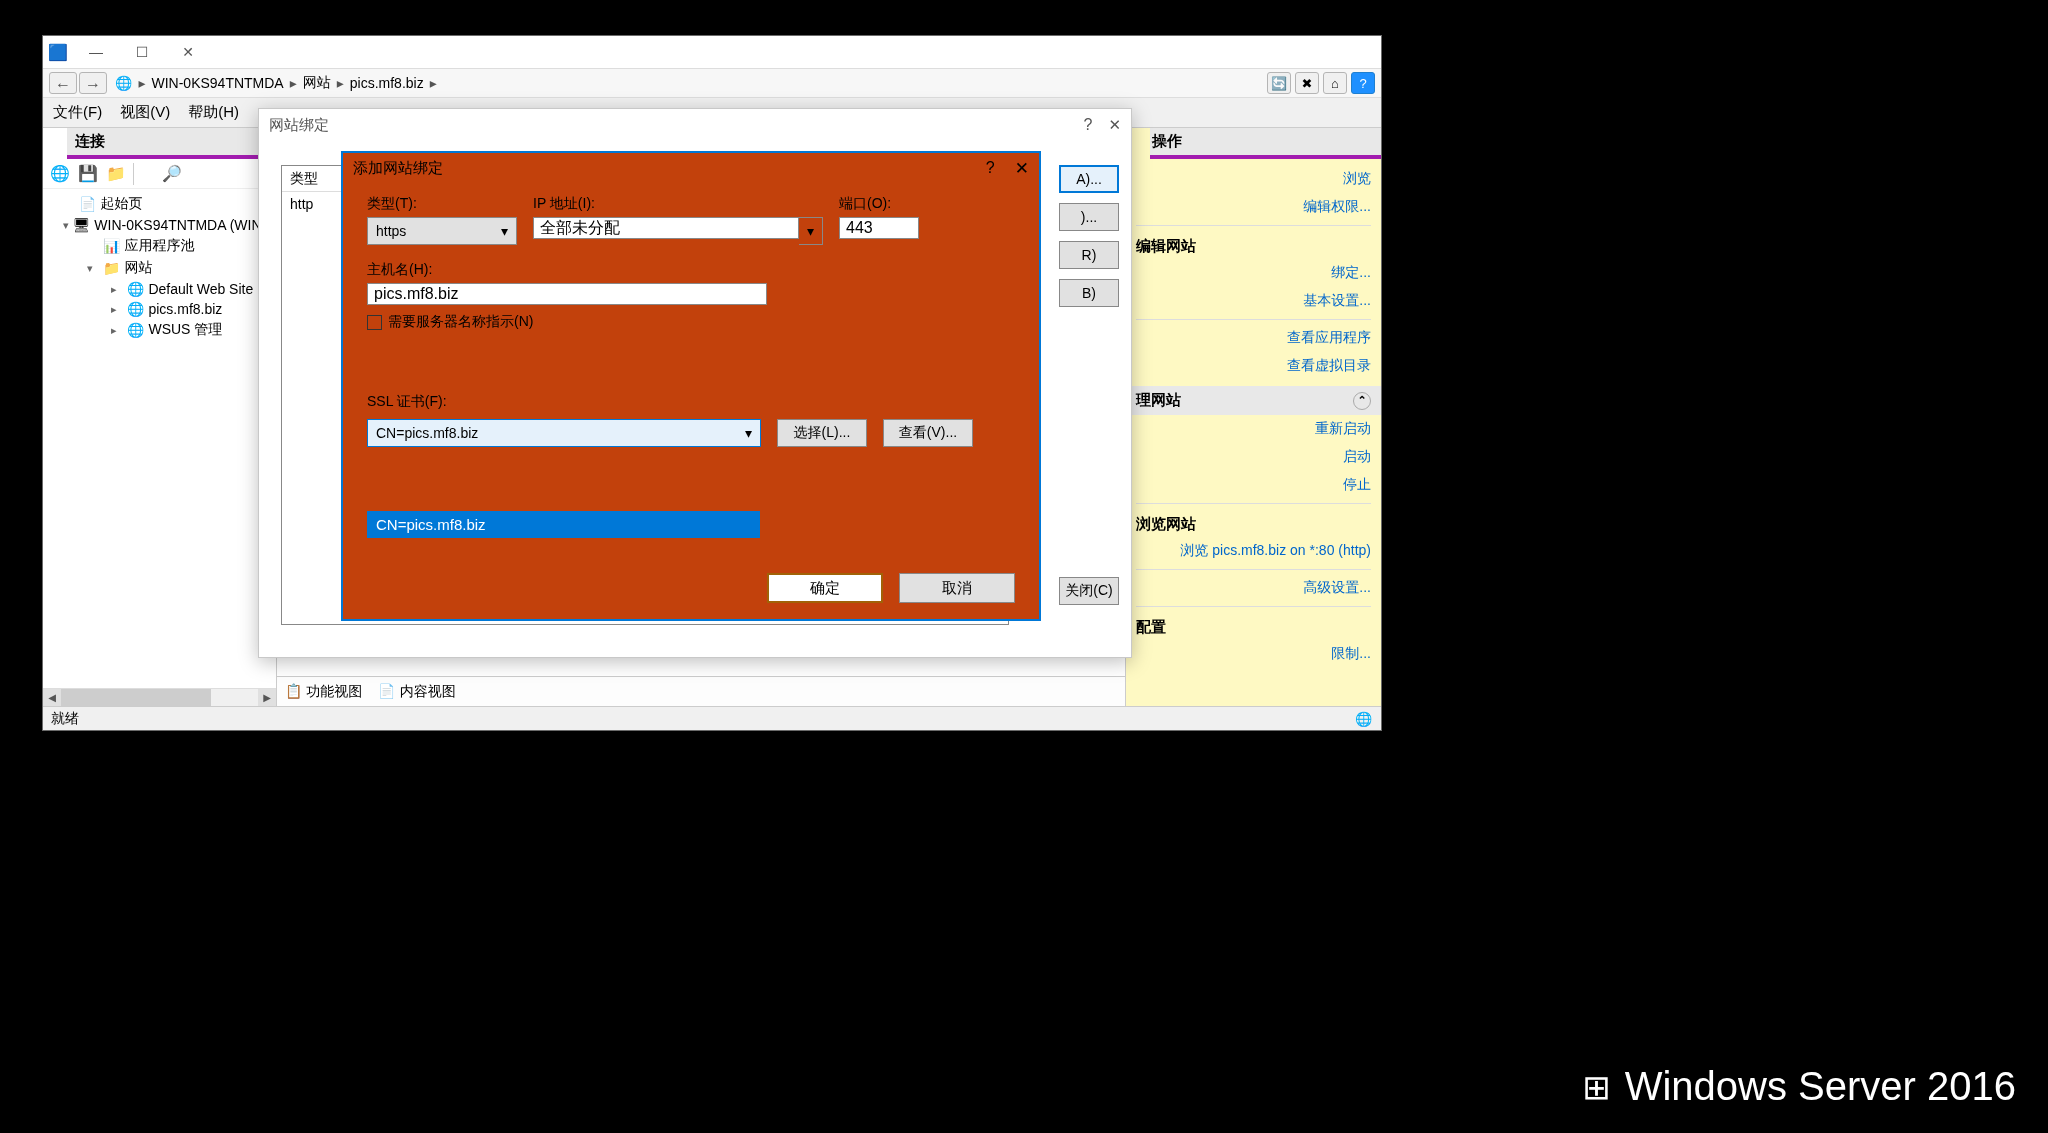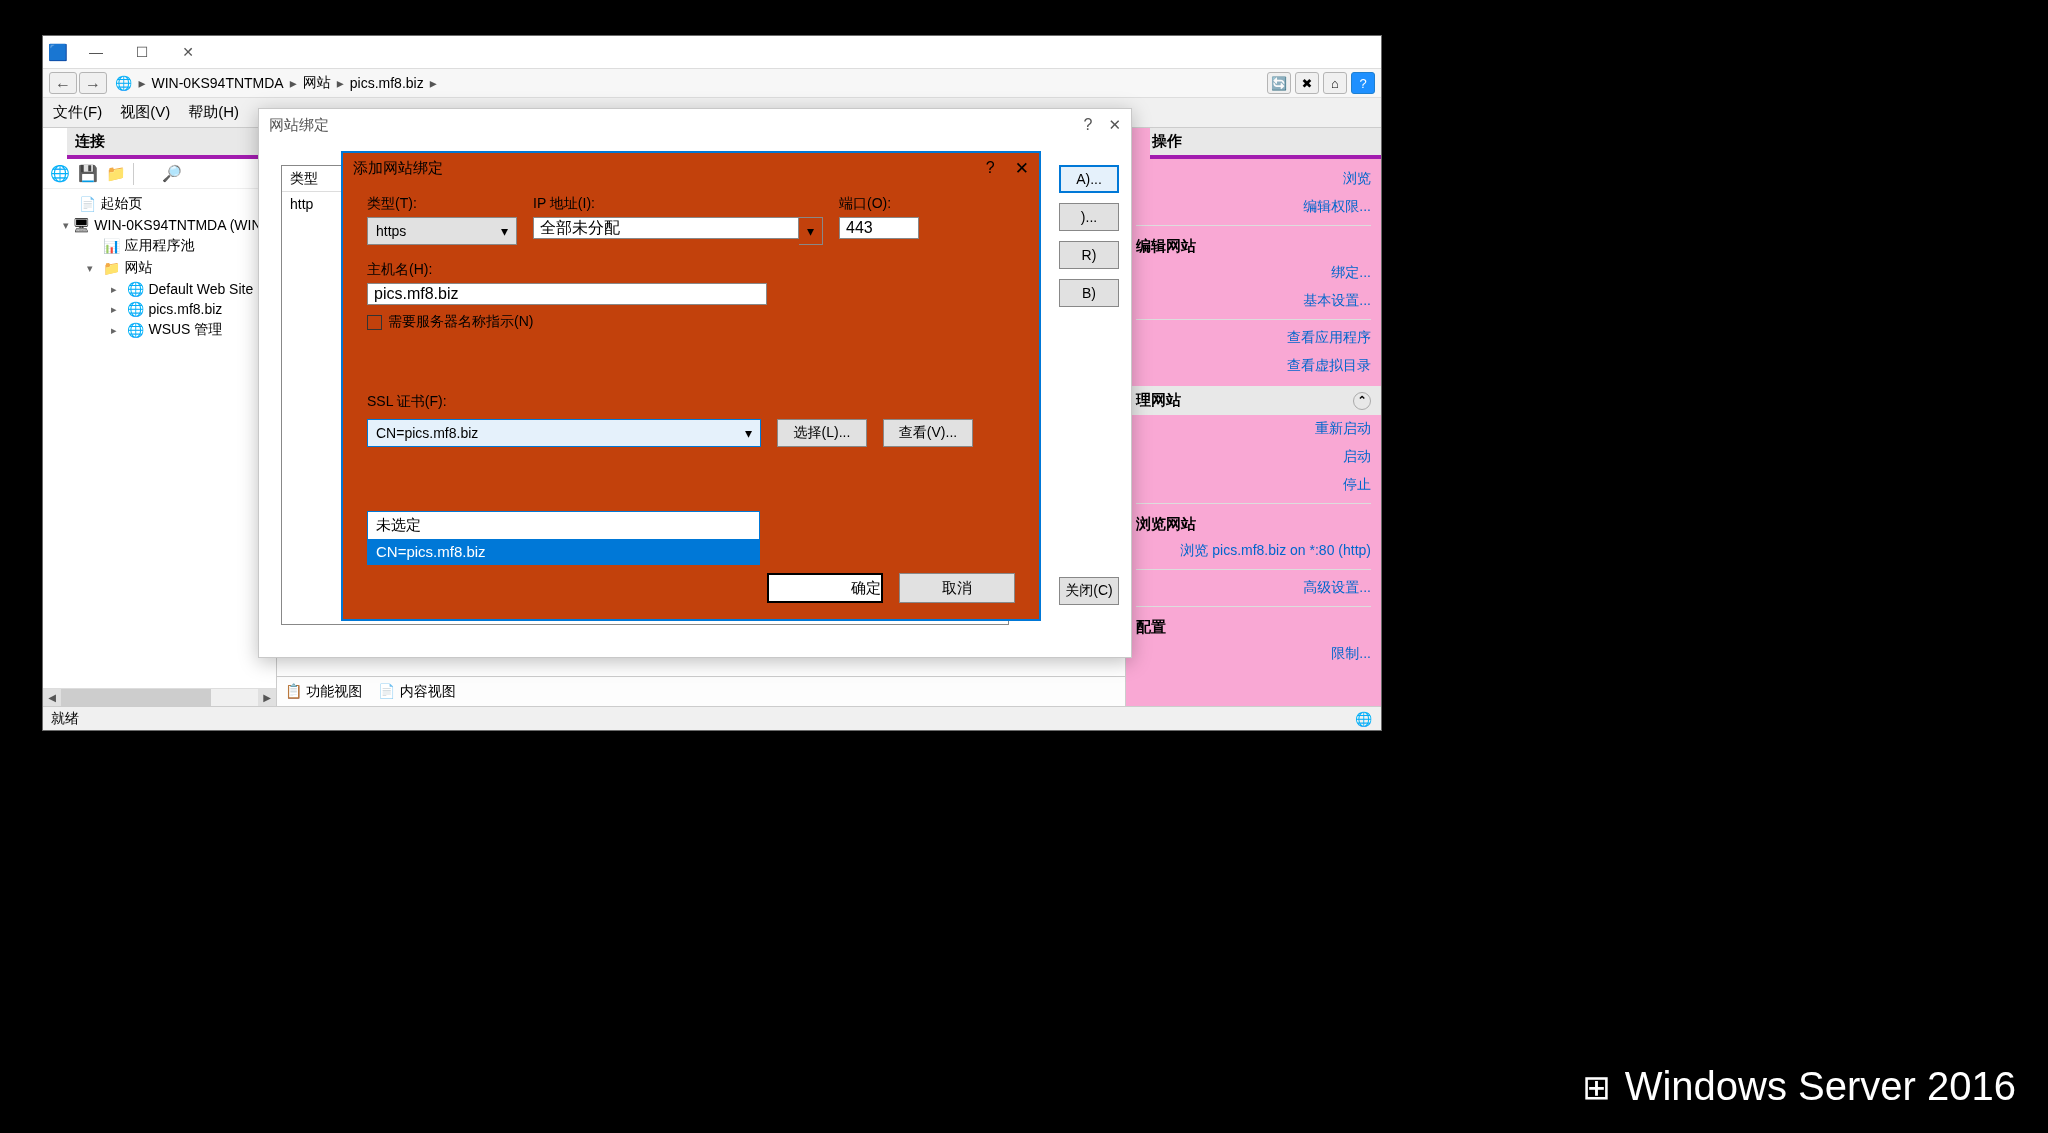--- a/index.html
+++ b/index.html
@@ -25,21 +25,21 @@
   .panehdr { background:#e8e8e8; border-bottom:4px solid #a21caf; padding:4px 8px; font-size:15px; font-weight:bold;margin-left:24px; }
   .toolbar { height:30px; display:flex; align-items:center; gap:6px; padding:0 6px; border-bottom:1px solid #eee; }
   .toolbar .tb { width:22px; height:22px; display:flex; align-items:center; justify-content:center; }
   .tree { flex:1; padding:4px; font-size:14px; overflow:hidden; }
   .tree .node { display:flex; align-items:center; gap:4px; padding:2px 0; white-space:nowrap; }
   .tree .ind1 { padding-left:16px; }
   .tree .ind2 { padding-left:40px; }
   .tree .ind3 { padding-left:64px; }
   .tree .exp { width:12px; color:#666; font-size:11px; }
   .center { flex:1; position:relative; background:#fff; }
-  .actions { width:256px; border-left:1px solid #ccc; background:#f9a8d4; display:flex; flex-direction:column; }
+  .actions { width:256px; border-left:1px solid #ccc; background:#fef9c3; display:flex; flex-direction:column; }
   .actions .body { flex:1; padding:6px 10px; font-size:14px; overflow:hidden;text-align:right;}
   .actions .link { color:#0066cc; padding:5px 0; cursor:pointer; }
   .actions .sub { font-weight:bold; padding:7px 0 3px; font-size:15px; display:flex; justify-content:space-between; align-items:center;}
   .actions .hr { border-top:1px solid #ddd; margin:4px 0; }
   .bottom-tabs { position:absolute; bottom:0; left:0; right:0; height:30px; border-top:1px solid #ccc; display:flex; align-items:center; padding:0 8px; gap:16px; font-size:14px; background:#fdfdfd;}
   .hscroll { height:18px; background:#f0f0f0; border-top:1px solid #ddd; display:flex; align-items:center;}
   .hscroll .btn { width:18px; height:18px; background:#e0e0e0; display:flex; align-items:center; justify-content:center; font-size:10px; color:#555;}
   .hscroll .thumb { background:#cdcdcd; height:18px; }
   .statusbar { height:24px; background:#f0f0f0; border-top:1px solid #ccc; display:flex; align-items:center; justify-content:space-between; padding:0 8px; font-size:14px; }
 
@@ -72,21 +72,21 @@
   .cbwrap { display:flex; align-items:center; gap:6px; margin-top:8px; }
   .cbwrap .cb { width:15px; height:15px; border:1px solid #333; }
   .sslrow { display:flex; gap:16px; align-items:center; margin-top:8px;}
   .sslcombo { width:394px; height:28px; border:1px solid #0078d7; background:#e5f1fb; display:flex; align-items:center; justify-content:space-between; padding:0 8px;}
   .btn2 { width:90px; height:28px; background:#e1e1e1; border:1px solid #888; font-size:14px;}
   .dropdown { position:absolute; left:24px; width:393px; border:1px solid #0078d7; background:#fff; z-index:30;}
   .dropdown .opt { padding:4px 8px; font-size:15px; }
   .dropdown .opt.sel { background:#0078d7; color:#fff; }
   .btnrow { position:absolute; bottom:16px; right:24px; display:flex; gap:16px;}
   .btnrow button { width:116px; height:30px; font-size:15px; }
-  .btnrow .ok { border:2px solid #000000; background:#fff;text-align:right;}
+  .btnrow .ok { border:2px solid #a16207; background:#fff;}
   .btnrow .cancel { background:#e1e1e1; border:1px solid #888;}
 
   .watermark { position:absolute; right:32px; bottom:24px; color:#fff; font-size:40px; font-weight:300; display:flex; align-items:center; gap:14px;}
   .globe { font-size:14px; }
 </style>
 </head>
 <body>
 
 <div class="window">
 
@@ -268,21 +268,20 @@
         <div class="sslcombo">
           <span>CN=pics.mf8.biz</span>
             <span>▾</span>
         </div>
         <button class="btn2">选择(L)...</button>
         <button class="btn2">查看(V)...</button>
       </div>
     </div>
 
     <div class="dropdown" style="top:358px;">
-      <div class="opt">未选定</div>
       <div class="opt sel">CN=pics.mf8.biz</div>
     </div>
   </div>
 
   <div class="btnrow">
     <button class="ok">确定</button>
     <button class="cancel">取消</button>
   </div>
 </div>
 

